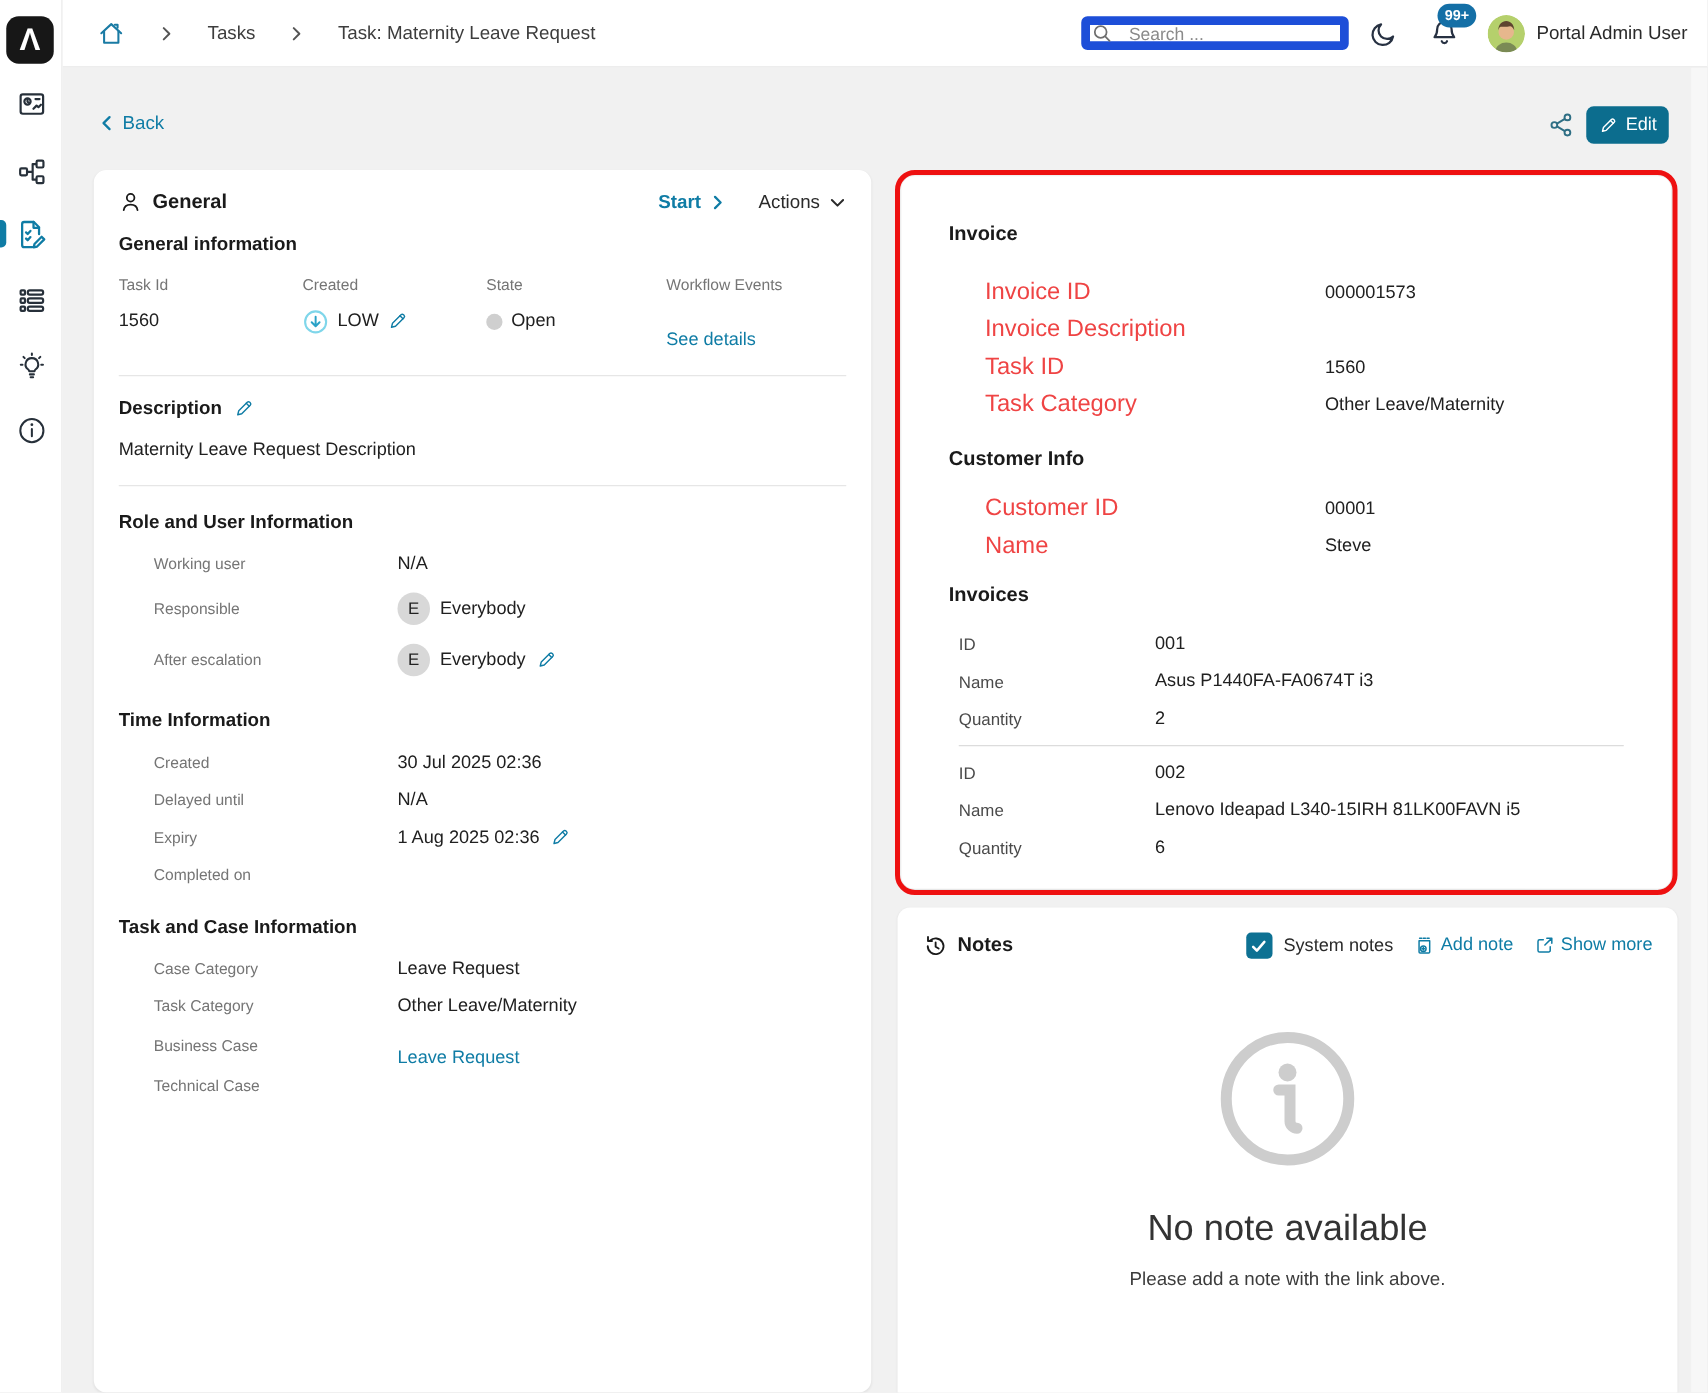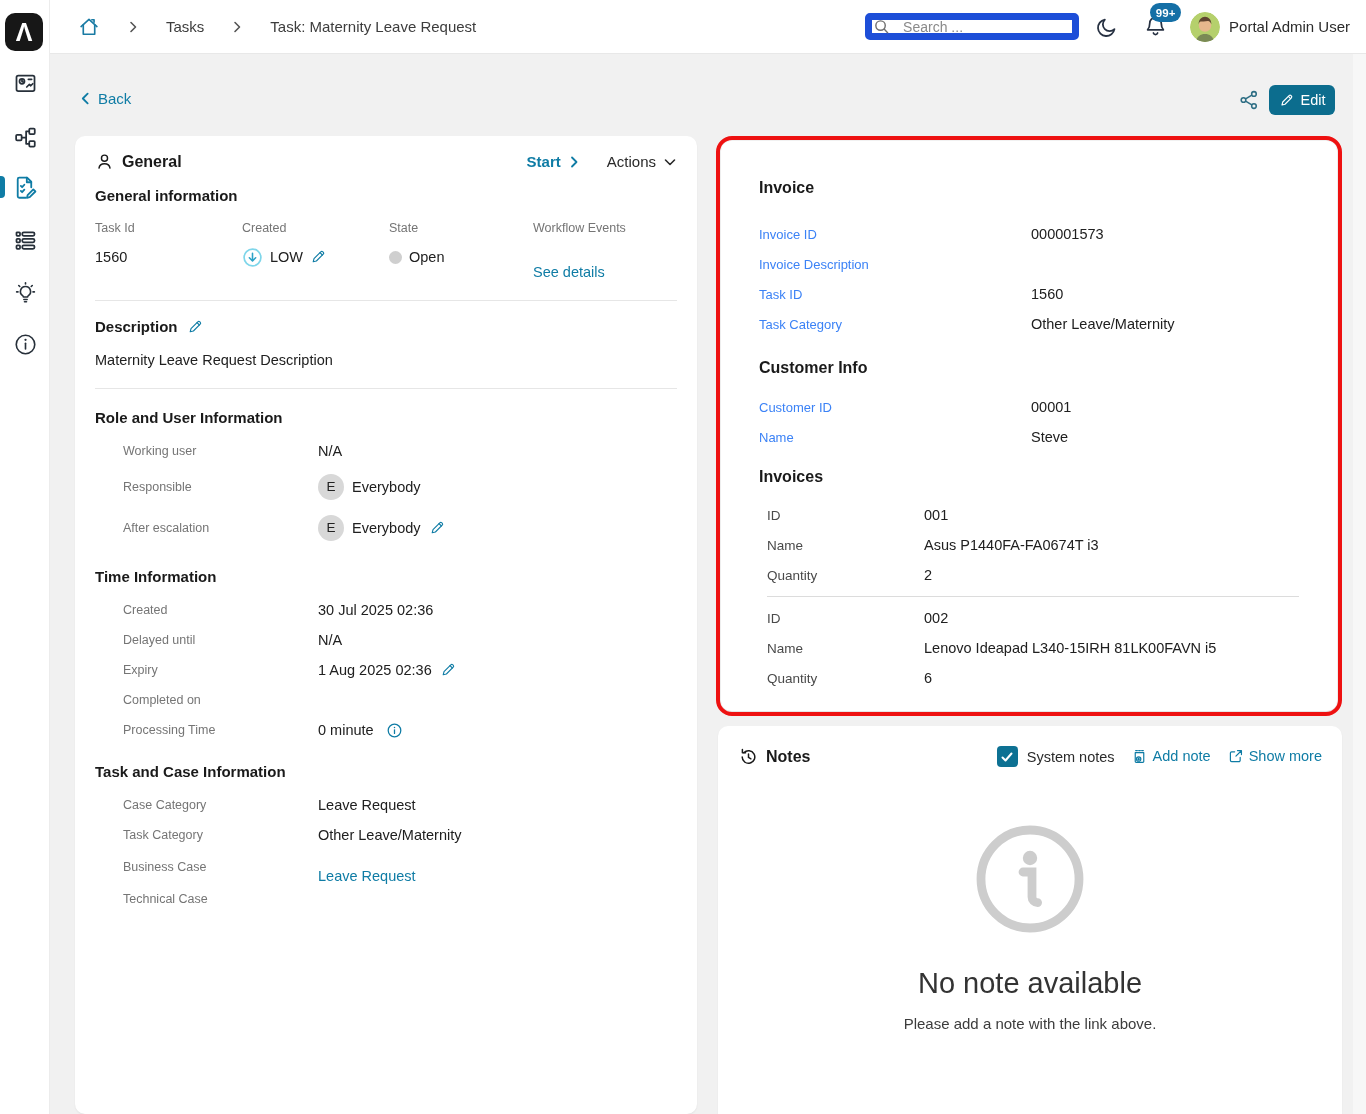--- a/index.html
+++ b/index.html
@@ -104,21 +104,21 @@
   .field-label { width:195px; flex:none; font-size:12.5px; color:#757575;margin-left:28px; }
   .field-value { font-size:14.5px; color:#202020; display:flex; align-items:center; gap:8px; }
   .avatar-e {
     width:26px; height:26px; border-radius:50%; background:#d8d8d8; color:#222;
     display:inline-flex; align-items:center; justify-content:center; font-size:13.5px; flex:none;
   }
 
   
   .inv-h { font-size:16px; font-weight:bold; color:#1a1a1a; }
   .inv-row { display:flex; align-items:center; min-height:30px; }
-  .inv-label { width:272px; flex:none; font-size:13px; color:#3b82f6; }
+  .inv-label { width:272px; flex:none; font-size:19px; color:#ef4444;margin-left:29px; }
   .inv-value { font-size:14.5px; color:#202020; }
   .items-wrap { margin-top:14px; padding-left:8px; }
   .item-row { display:flex; align-items:center; min-height:30px; }
   .item-label { width:157px; flex:none; font-size:13.5px; color:#4a4a4a; }
   .item-divider { border:none; border-top:1px solid #dcdcdc; margin:6px 0; }
 
   
   .notes-header { display:flex; align-items:center; padding-top:20px; }
   .notes-title { font-size:16px; font-weight:bold; color:#1a1a1a; margin-left:8px; }
   .notes-controls { margin-left:auto; display:flex; align-items:center; gap:16px; }
@@ -419,33 +419,20 @@
             <path d="M4 16l1-4L13.5 3.5a1.8 1.8 0 0 1 2.5 0l.5.5a1.8 1.8 0 0 1 0 2.5L8 15l-4 1z"></path>
               <path d="M12.5 4.5l3 3"></path>
           </svg>
         </span>
       </span>
     </div>
     <div class="field-row">
       <span class="field-label">Completed on</span>
       <span class="field-value"></span>
     </div>
-    <div class="field-row">
-      <span class="field-label">Processing Time</span>
-      <span class="field-value">
-        <span>0 minute</span>
-        <span style="margin-left:4px">
-          <svg width="17" height="17" viewBox="0 0 20 20" fill="none" stroke="#0f7ca5" stroke-width="1.5" stroke-linecap="round">
-            <circle cx="10" cy="10" r="7.4"></circle>
-              <path d="M10 9.2v4.2"></path>
-              <circle cx="10" cy="6.4" r="0.9" fill="#0f7ca5" stroke="none"></circle>
-          </svg>
-        </span>
-      </span>
-    </div>
   </div>
 
   <div class="sec-h" style="margin-top:18px">Task and Case Information</div>
   <div style="margin-top:10px">
     <div class="field-row">
       <span class="field-label">Case Category</span>
       <span class="field-value">Leave Request</span>
     </div>
     <div class="field-row">
       <span class="field-label">Task Category</span>

